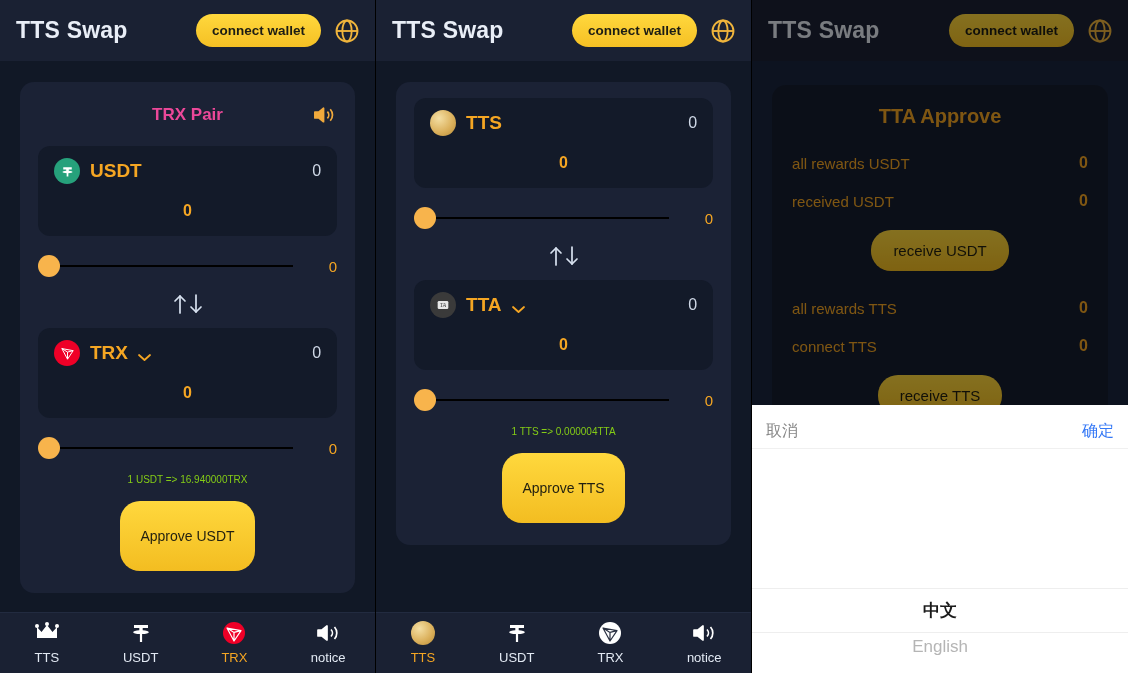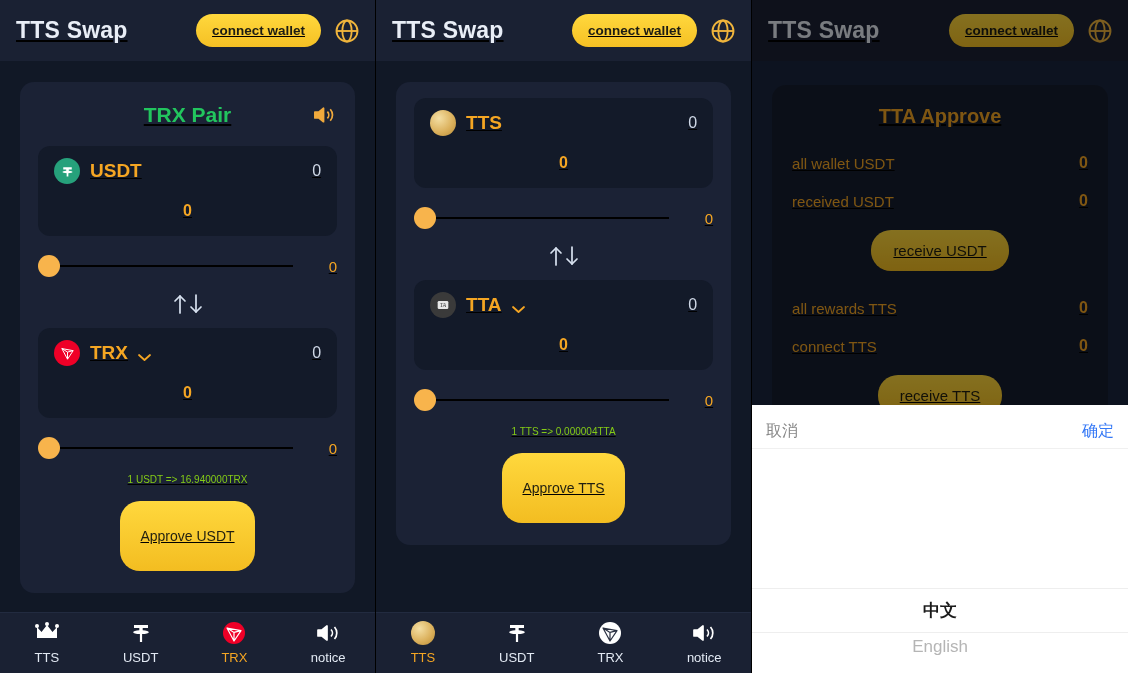--- a/index.html
+++ b/index.html
@@ -9,21 +9,20 @@
     font-family: "Liberation Sans", sans-serif;
     overflow: hidden;
   }
   .screens { display: flex; width: 1128px; height: 673px; }
   .phone {
     position: relative;
     width: 430px; height: 673px;
     background: #111826;
     overflow: hidden;
     border-right: 1px solid #000;
-    text-decoration: underline;
   }
   .phone:last-child { border-right: none; }
 
   
   .hdr {
     height: 61px;
     background: #1a2133;
     display: flex; align-items: center;
     padding: 0 14px 0 16px;
   }
@@ -43,21 +42,21 @@
   .body { padding: 21px 20px 0 20px; }
   .card {
     background: #1b2235;
     border-radius: 14px;
     padding: 16px 18px 22px 18px;
   }
   .card-head {
     display: flex; align-items: center; justify-content: center;
     position: relative; height: 34px; margin-bottom: 14px;
   }
-  .card-title { font-size: 21px; font-weight: bold; color: #22c55e; }
+  .card-title { font-size: 17px; font-weight: bold; color: #ec4899; }
   .kline-icon { position: absolute; left: 0; top: 4px; width: 26px; height: 26px; cursor: pointer; }
   .speaker-icon { position: absolute; right: 0; top: 5px; width: 25px; height: 24px; cursor: pointer; }
 
   
   .tokbox {
     background: #131a29;
     border-radius: 12px;
     padding: 12px 16px 16px 16px;
   }
   .tokrow { display: flex; align-items: center; }
@@ -428,21 +427,21 @@
               <line x1="3" y1="12" x2="21" y2="12"></line>
           </svg>
         </span>
       </div>
 
       <div class="body" style="padding-top:24px;">
         <div class="div-card">
           <div class="div-title">TTA Approve</div>
 
           <div class="div-row">
-            <span class="div-label">all wallet USDT</span>
+            <span class="div-label">all rewards USDT</span>
             <span class="div-val">0</span>
           </div>
           <div class="div-row">
             <span class="div-label">received USDT</span>
             <span class="div-val">0</span>
           </div>
 
           <div class="div-btn-wrap">
             <button class="div-btn">receive USDT</button>
           </div>

